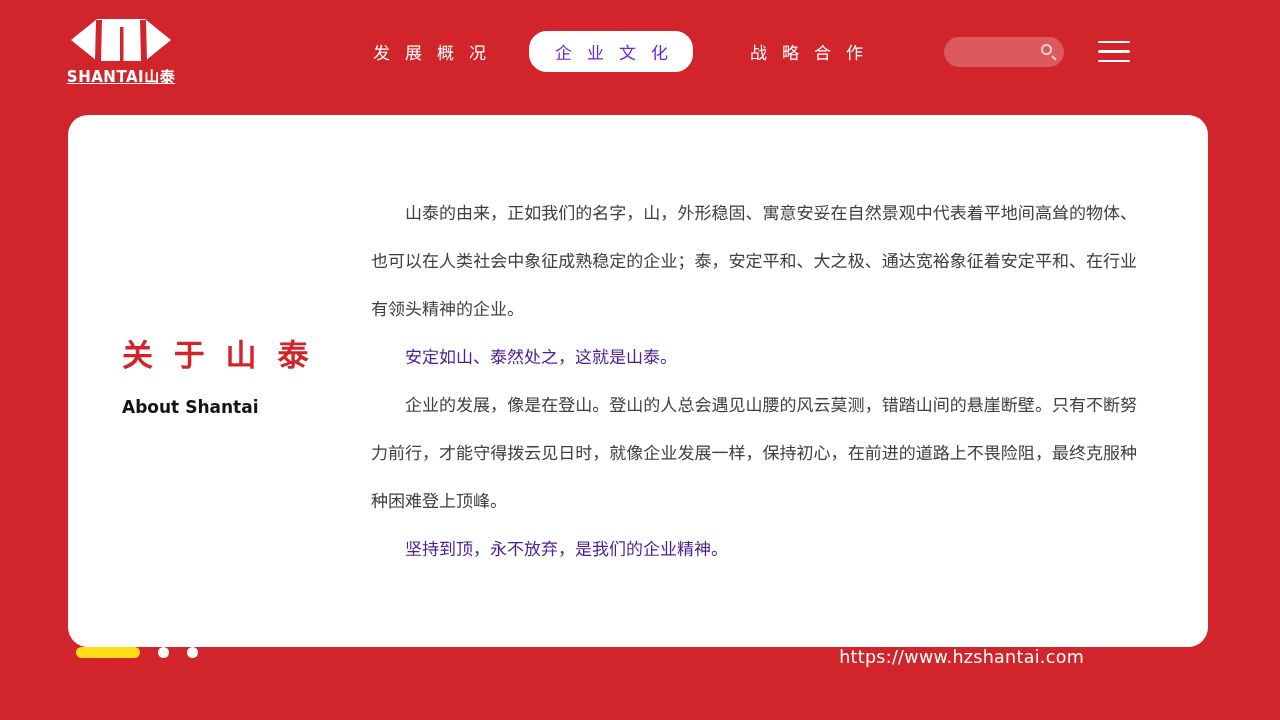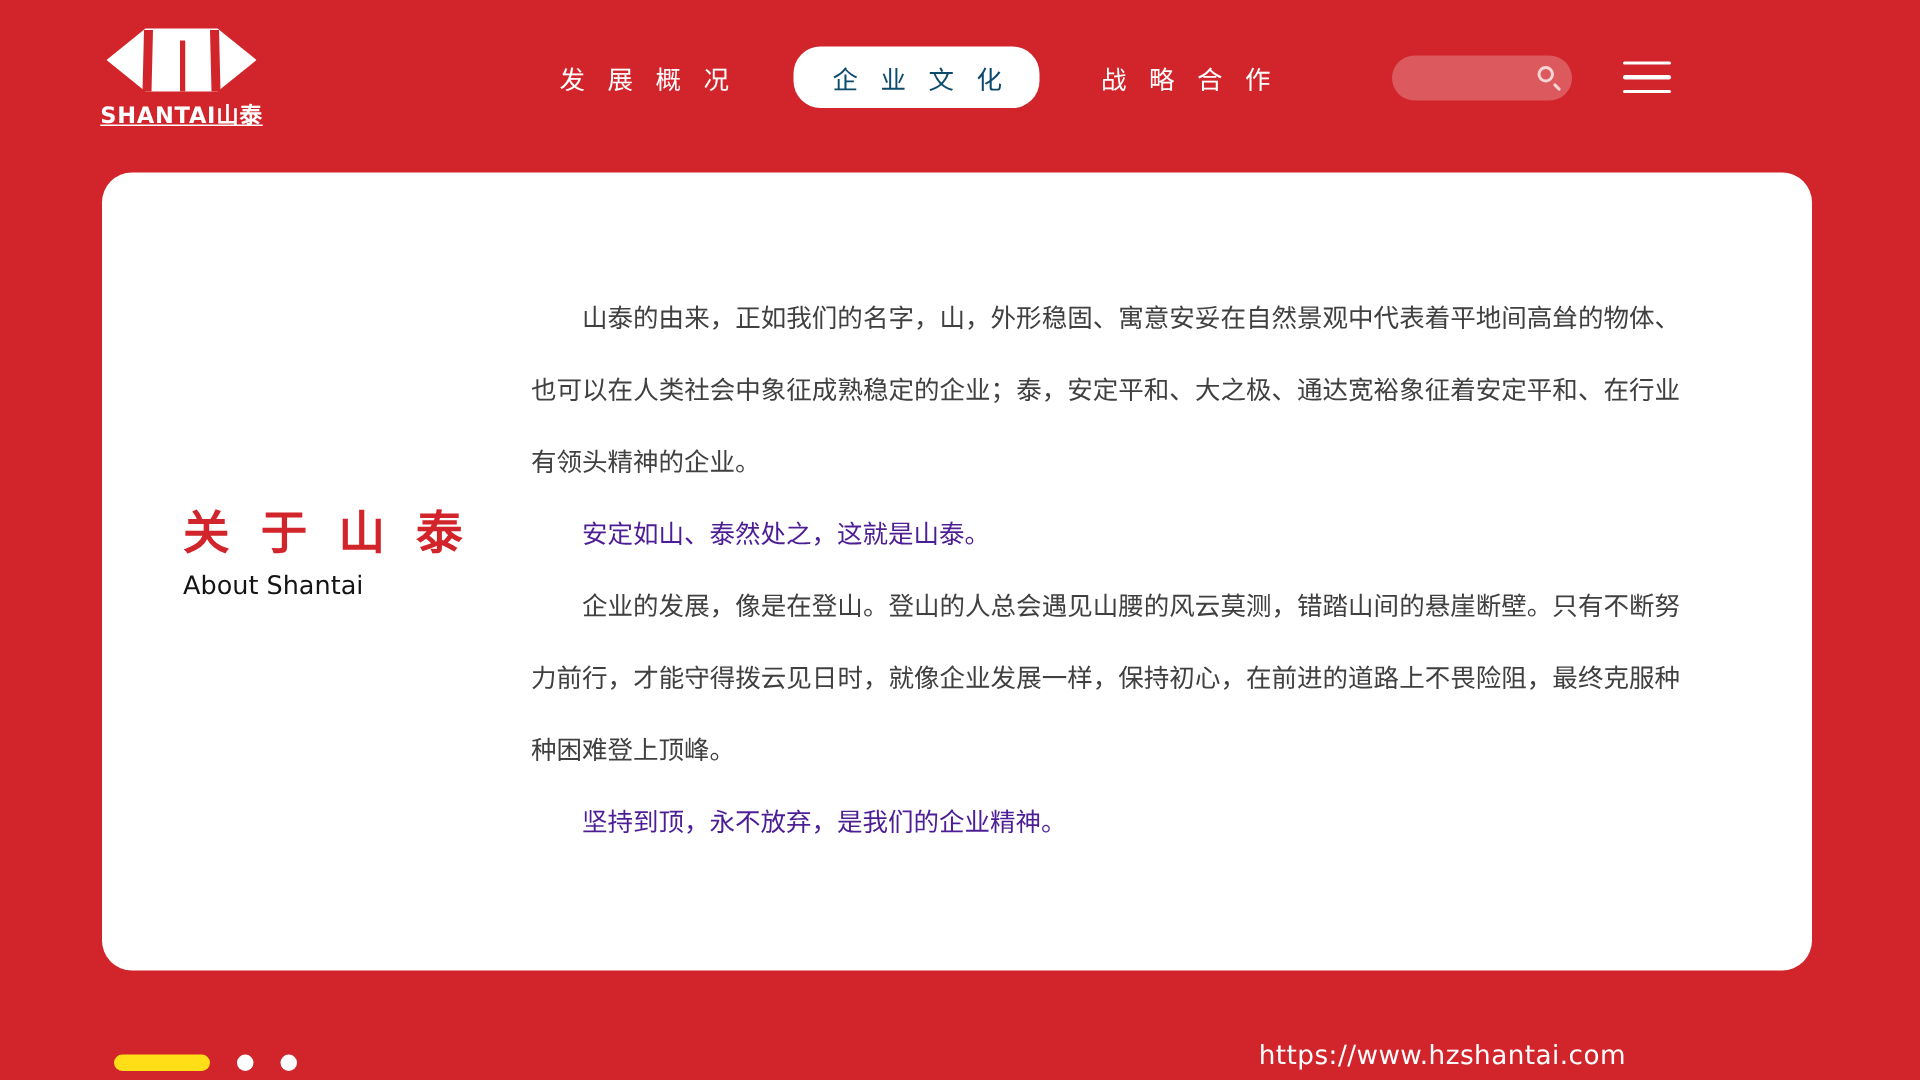--- a/index.html
+++ b/index.html
@@ -23,22 +23,22 @@
     color:#fff; font-weight:bold; font-size:15px; letter-spacing:.5px; margin-top:3px;
     white-space:nowrap;
     text-decoration:underline;
   }
   .nav { display:flex; align-items:center; margin-left:186px;justify-content:center; }
   .nav-item {
     color:#fff; font-size:17px; letter-spacing:15px; text-indent:15px;
     white-space:nowrap; cursor:pointer; padding:8px 0; margin-right:28px;
   }
   .nav-item.active {
-    background:#fff; color:#0c4a6e; border-radius:18px;
-    padding:8px 10px 8px 26px; text-indent:0; margin-right:26px;
+    background:#fff; color:#6d28d9; border-radius:18px;
+    padding:8px 10px 8px 26px; text-indent:0; margin-right:42px;
   }
   .search-box {
     margin-left:38px; width:120px; height:30px; border-radius:15px;
     background:rgba(255,255,255,.24); position:relative; cursor:text;
   }
   .search-icon {
     position:absolute; right:12px; top:7px; width:11px; height:11px;
     border:2px solid rgba(255,255,255,.75); border-radius:50%;
   }
   .search-icon::after {
@@ -56,35 +56,35 @@
   .card {
     position:absolute; left:68px; top:115px; width:1140px; height:532px;
     background:#fff; border-radius:20px;
   }
   .title-block { position:absolute; left:54px; top:215px; }
   .title-cn {
     color:#d2252b; font-size:31px; font-weight:bold; letter-spacing:5px;
     white-space:nowrap;
   }
   .title-en {
-    color:#141414; font-size:17px; font-weight:normal; margin-top:6px;
+    color:#141414; font-size:17px; font-weight:bold; margin-top:22px;
   }
   .article {
-    position:absolute; left:286px; top:74px; width:766px;
+    position:absolute; left:303px; top:74px; width:766px;
   }
   .article p {
     font-size:17px; line-height:48px; color:#404040;
     text-align:justify; text-indent:2em;
   }
   .article p.red { color:#4c1d95; }
 
   
   .footer {
     position:absolute; left:0; top:647px; width:1168px; height:73px;
-    display:flex; align-items:flex-end; padding:0 84px 6px 76px;
+    display:flex; align-items:flex-start; padding:0 84px 6px 76px;
   }
   .pager { display:flex; align-items:center; }
   .pager-pill {
     width:64px; height:11px; border-radius:6px; background:#ffdd17; cursor:pointer;
   }
   .pager-dot {
     width:11px; height:11px; border-radius:50%; background:#fff;
     margin-left:18px; cursor:pointer;
   }
   .site-url {

